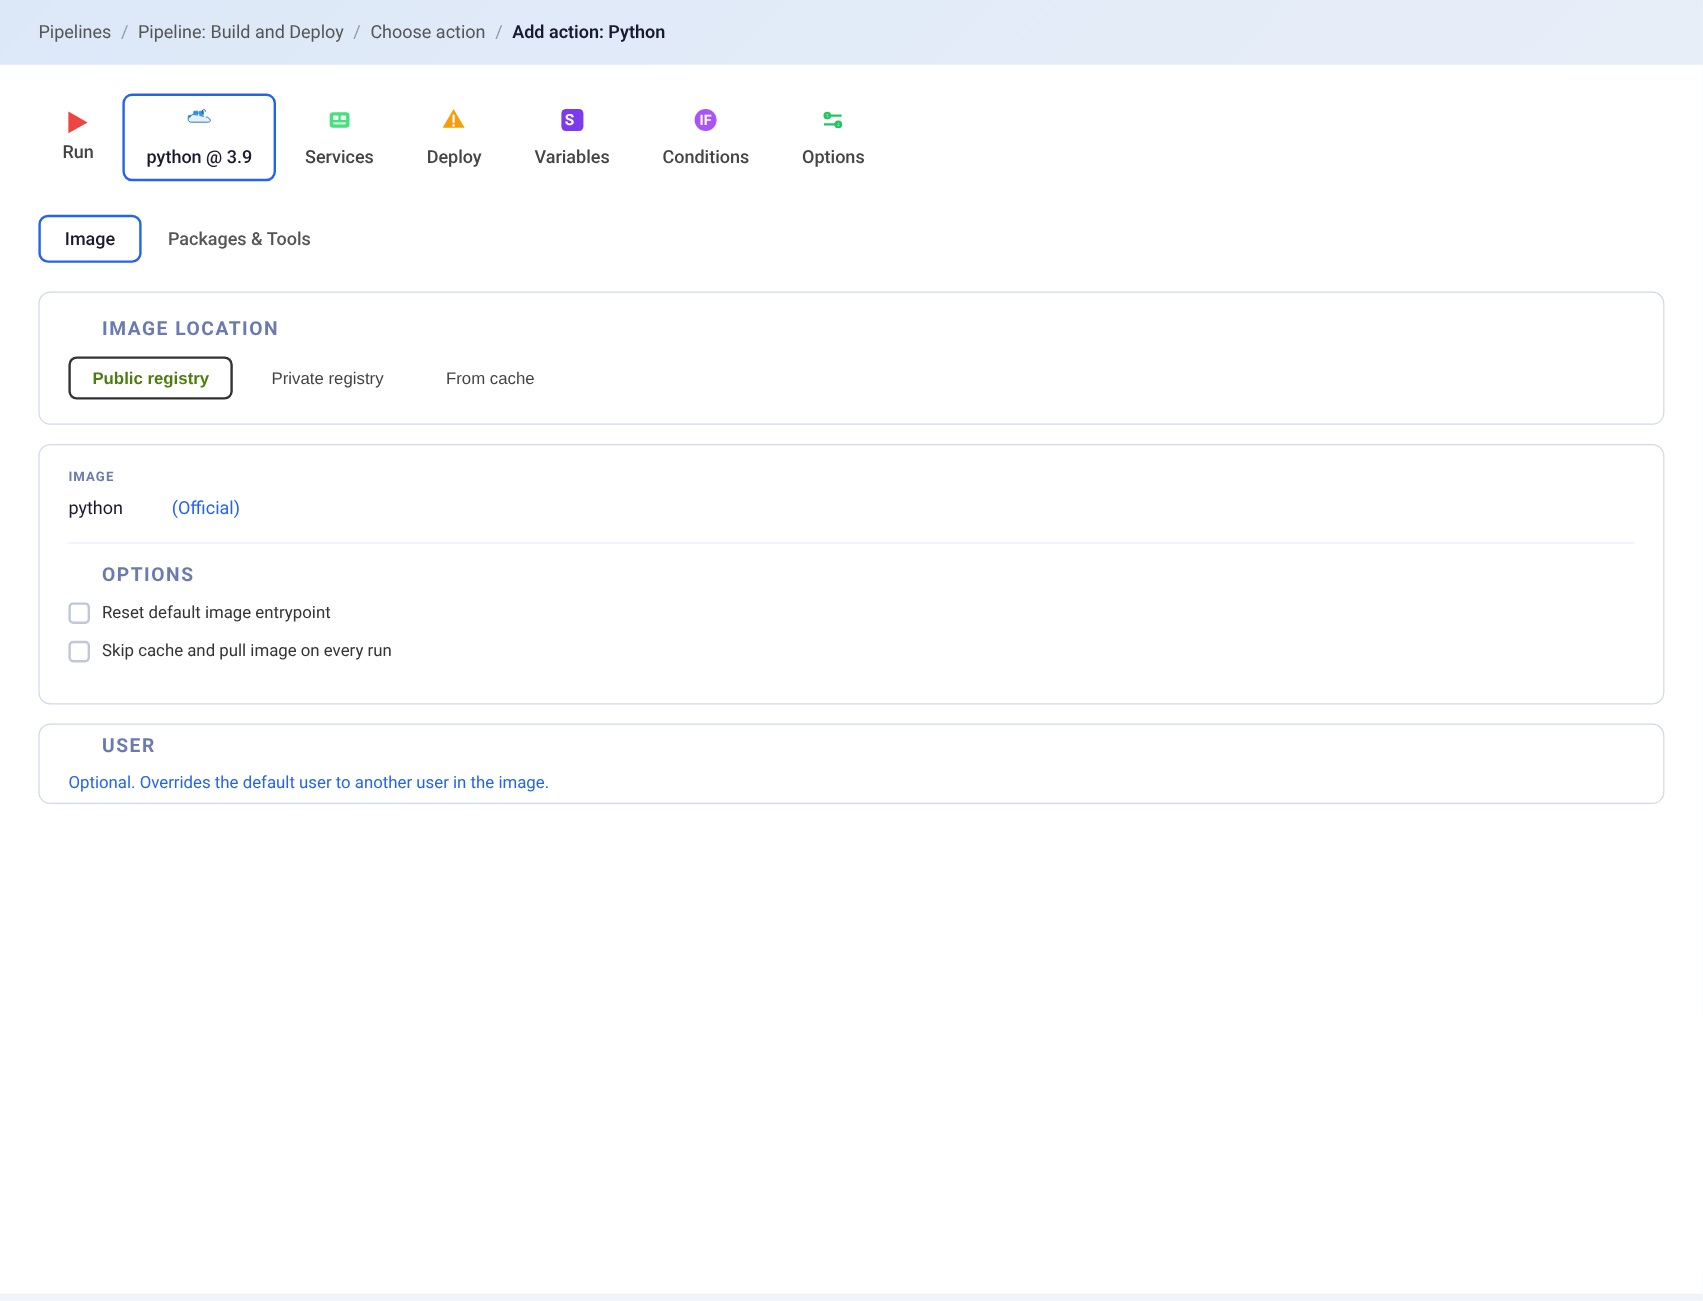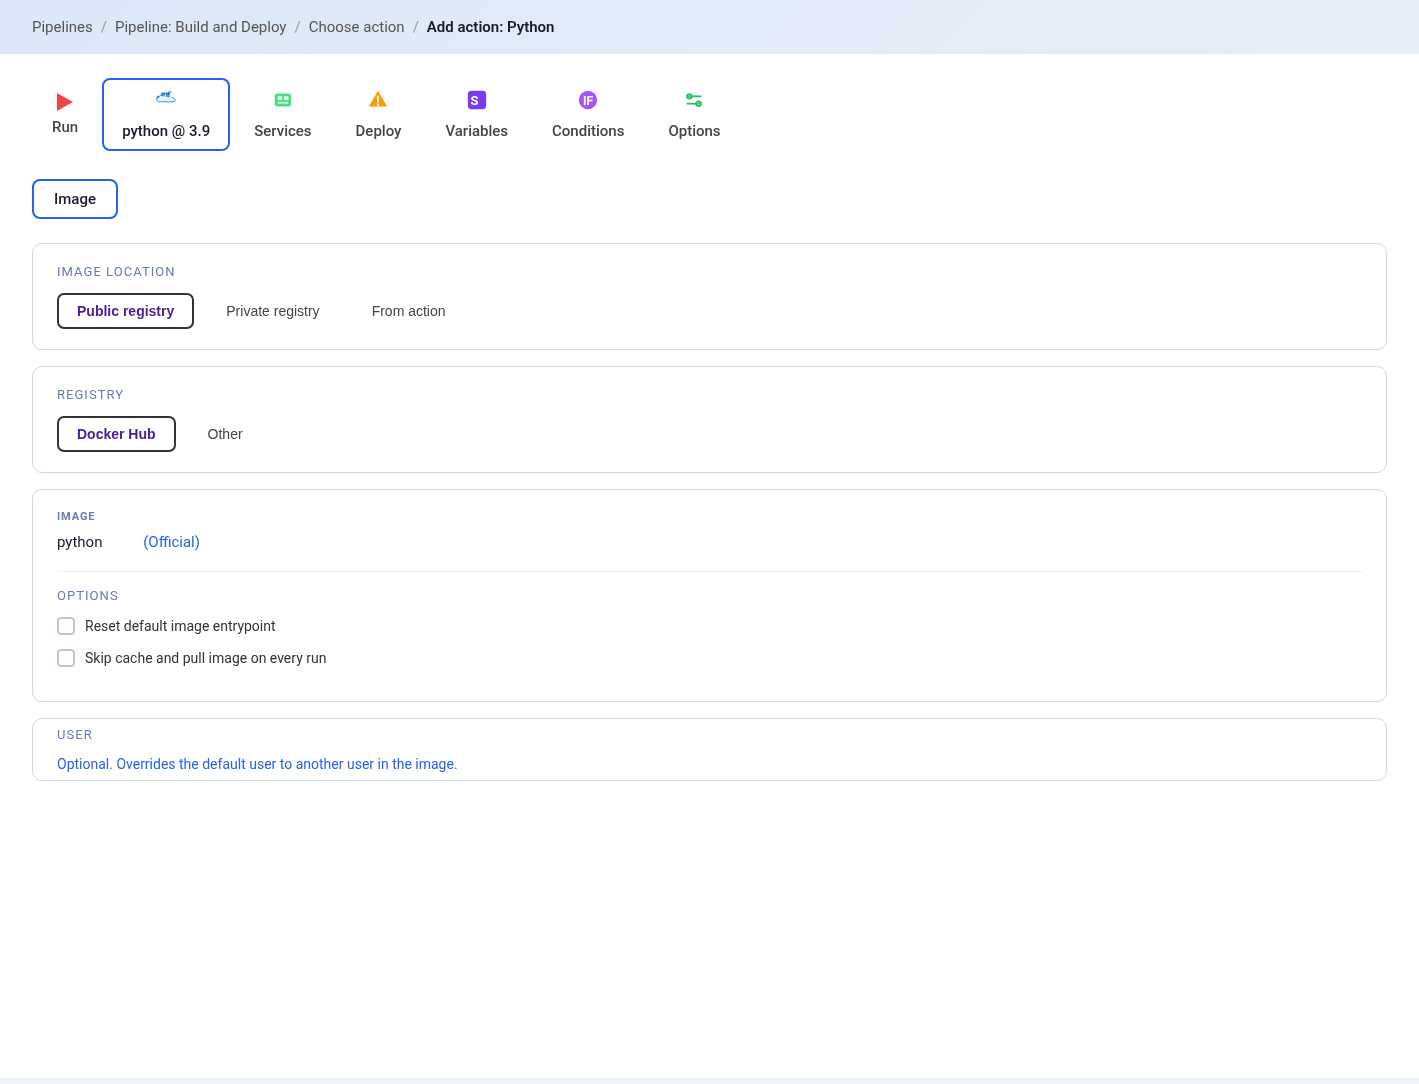--- a/index.html
+++ b/index.html
@@ -102,26 +102,27 @@
 
     .section-card {
       border: 1px solid #d0d8e8;
       border-radius: 10px;
       padding: 20px 24px;
       margin-bottom: 16px;
       background: white;
     }
 
     .section-label {
-      font-size: 13px;
-      font-weight: 400;
+      font-size: 16px;
+      font-weight: 700;
       letter-spacing: 0.08em;
       color: #6b7ab0;
       text-transform: uppercase;
       margin-bottom: 14px;
+      margin-left: 28px;
     }
 
     .option-group {
       display: flex;
       align-items: center;
       gap: 12px;
       flex-wrap: wrap;
     }
 
     .option-btn {
@@ -130,21 +131,21 @@
       border: 2px solid transparent;
       font-size: 14px;
       font-weight: 500;
       cursor: pointer;
       color: #444;
       background: white;
       transition: all 0.15s;
     }
     .option-btn.active {
       border: 2px solid #333;
-      color: #4c1d95;
+      color: #4d7c0f;
       font-weight: 600;
     }
 
     .image-version-row {
       display: flex;
       align-items: flex-start;
       gap: 24px;
     }
 
     .image-col {
@@ -314,38 +315,34 @@
         </svg>
       </span>
       <span>Options</span>
     </div>
   </div>
 
   <div class="sub-tabs">
     <div class="sub-tab active">
       <span>Image</span>
     </div>
+    <div class="sub-tab">
+      <span>Packages &amp; Tools</span>
+    </div>
   </div>
 
   <div class="section-card">
     <div class="section-label">IMAGE LOCATION</div>
     <div class="option-group">
       <button class="option-btn active">Public registry</button>
       <button class="option-btn">Private registry</button>
-      <button class="option-btn">From action</button>
-    </div>
-  </div>
-
-  <div class="section-card">
-    <div class="section-label">REGISTRY</div>
-    <div class="option-group">
-      <button class="option-btn active">Docker Hub</button>
-      <button class="option-btn">Other</button>
-    </div>
-  </div>
+      <button class="option-btn">From cache</button>
+    </div>
+  </div>
+
 
   <div class="section-card">
     <div class="image-version-row">
       <div class="image-col">
         <div class="field-label">IMAGE</div>
         <div class="field-value">
           <span>python</span>
           <a class="official-link" href="#">(Official)</a>
         </div>
       </div>

